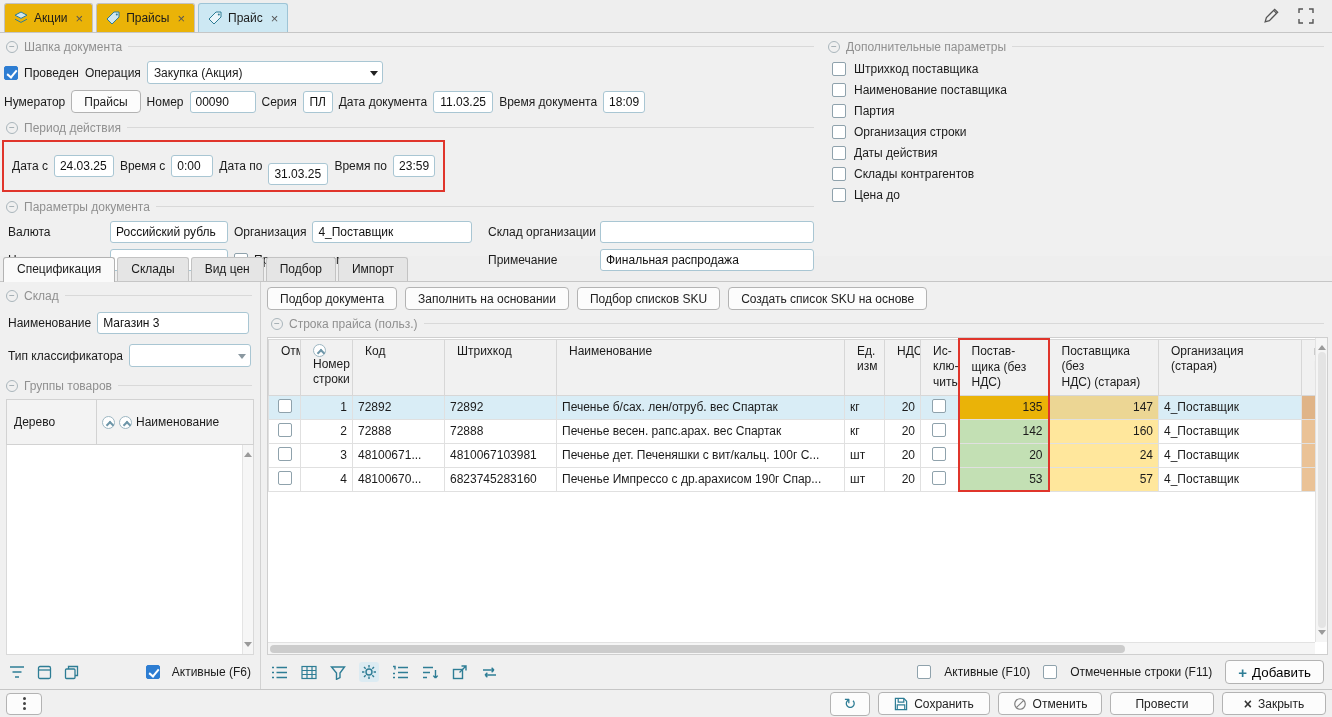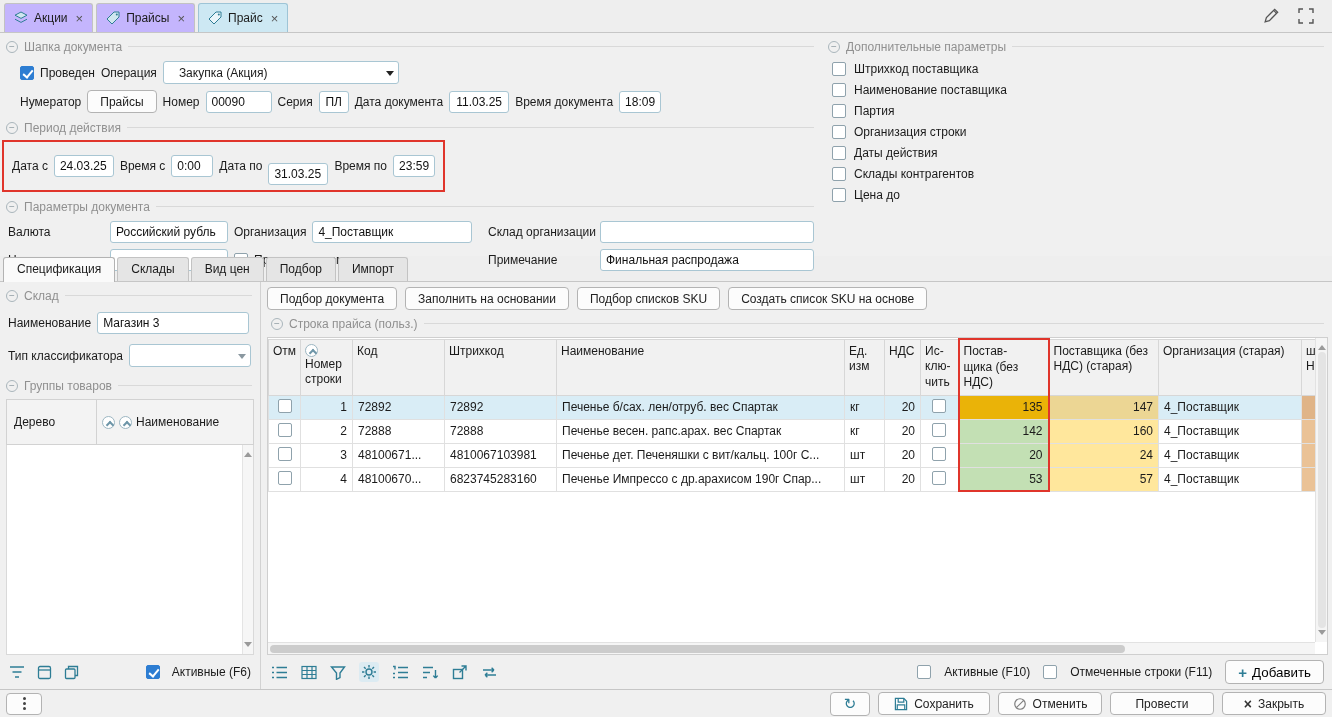--- a/index.html
+++ b/index.html
@@ -2,50 +2,50 @@
 <html><head>
 <meta charset="utf-8">
 <style>
 *{box-sizing:border-box;margin:0;padding:0}
 html,body{width:1332px;height:717px}
 body{font-family:"Liberation Sans",sans-serif;font-size:12px;color:#1b1b1b;background:#f0f0f0;overflow:hidden;position:relative}
 svg{display:block}
 
 
 .tabbar{height:33px;display:flex;align-items:flex-end;background:#eeeeee;border-bottom:1px solid #c6c6c6;padding:2px 4px 0 4px}
-.wtab{display:flex;align-items:center;gap:6px;height:29px;padding:0 9px;border:1px solid #c2c2c2;border-bottom:none;border-radius:3px 3px 0 0;background:#c4b5fd;margin-right:3px;cursor:pointer}
+.wtab{display:flex;align-items:center;gap:6px;height:29px;padding:0 9px;border:1px solid #c2c2c2;border-bottom:none;border-radius:3px 3px 0 0;background:#eab308;margin-right:3px;cursor:pointer}
 .wtab.active{background:#cde8f3;border-color:#9ec4d6}
 .tab-close{color:#555;font-size:13px;line-height:1;margin-left:2px}
 .tabbar-right{margin-left:auto;display:flex;align-items:center;gap:18px;padding:0 14px 8px 0}
 
 
 .ghdr{display:flex;align-items:center;gap:6px;color:#909090;height:17px;margin:5px 8px 3px 6px}
 .gicon{width:12px;height:12px;border:1px solid #aab6bc;border-radius:50%;color:#8d9ba2;display:inline-flex;align-items:center;justify-content:center;font-size:10px;line-height:1;flex:none}
 .gicon::before{content:"\2212"}
 .gline{flex:1;border-top:1px solid #d9d9d9}
 
 
 .lbl{white-space:nowrap;color:#1b1b1b}
 .inp{height:22px;border:1px solid #a9c6d3;border-radius:3px;background:#fff;padding:0 5px;font-family:"Liberation Sans",sans-serif;font-size:12px;color:#111}
 .inp.ar{}
-.sel{height:23px;border:1px solid #a9c6d3;border-radius:3px;background:#fff;padding:0 4px 0 15px;display:inline-flex;align-items:center;gap:10px;cursor:pointer}
+.sel{height:23px;border:1px solid #a9c6d3;border-radius:3px;background:#fff;padding:0 4px 0 6px;display:inline-flex;align-items:center;gap:10px;cursor:pointer}
 .sel .val{flex:1;overflow:hidden;white-space:nowrap}
 .caret{width:0;height:0;border:4px solid transparent;border-top:5px solid #222;margin-top:5px;flex:none}
 .caret.gray{border-top-color:#8a98a0}
 .chk{width:14px;height:14px;border:1px solid #8fa2ac;border-radius:2px;background:#fff;display:inline-block;position:relative;flex:none;cursor:pointer}
 .chk.on{background:#2d7dd2;border-color:#2d7dd2}
 .chk.on::after{content:"";position:absolute;left:4px;top:1px;width:4px;height:8px;border:solid #fff;border-width:0 2px 2px 0;transform:rotate(40deg)}
 .btn{height:23px;display:inline-flex;align-items:center;justify-content:center;gap:6px;padding:0 12px;background:#fcfcfc;border:1px solid #b3b3b3;border-radius:4px;font-size:12px;color:#222;cursor:pointer;white-space:nowrap}
 .icbtn{background:none;border:none;cursor:pointer;padding:0;display:inline-flex;align-items:center;justify-content:center}
 
 
 .upper{display:flex;height:223px}
 .upper-left{width:822px;flex:none}
 .upper-right{flex:1;min-width:0}
-.frow{display:flex;align-items:center;gap:6px;margin:6px 20px}
+.frow{display:flex;align-items:center;gap:6px;margin:6px 4px}
 .redbox{display:inline-flex;align-items:center;gap:6px;border:2px solid #e0352b;padding:5px 8px;margin:1px 0 1px 2px}
 .prow{display:flex;align-items:center;gap:6px;margin:6px 8px}
 .prow .w1{width:96px}
 .prow .f1{width:118px}
 .prow .mid{width:248px;display:flex;align-items:center;gap:6px}
 .prow .w3{width:106px}
 .prow .f3{flex:1}
 .xrow{display:flex;align-items:center;gap:8px;margin:7px 0 0 10px}
 
 
@@ -69,21 +69,21 @@
 .csort{width:13px;height:13px;border:1px solid #9cb6c2;border-radius:50%;position:relative;flex:none;background:#fff}
 .csort::after{content:"";position:absolute;left:3.5px;top:5px;width:4px;height:4px;border-left:2px solid #6e96a8;border-top:2px solid #6e96a8;transform:rotate(45deg)}
 .panelfoot{height:34px;display:flex;align-items:center;gap:12px;padding:0 9px}
 .panelfoot .spacer{flex:1}
 
 
 .mainrow{display:flex;align-items:center;gap:8px;margin:5px 4px 0 6px}
 .tblouter{flex:1;margin:2px 4px 0 6px;position:relative;border:1px solid #cfcfcf;background:#fff;overflow:hidden}
 .tblview{position:absolute;left:0;top:0;right:12px;bottom:12px;overflow:hidden;background:#fff}
 .ptable{border-collapse:collapse;table-layout:fixed;width:1049px}
-.ptable th{background:#f1f1f1;border:1px solid #d7d7d7;font-weight:normal;text-align:left;vertical-align:top;padding:4px 4px;font-size:12px;line-height:1.3;white-space:pre-line;height:54px;overflow:hidden}
+.ptable th{background:#f1f1f1;border:1px solid #d7d7d7;font-weight:normal;text-align:left;vertical-align:top;padding:4px 12px;font-size:12px;line-height:1.3;white-space:pre-line;height:54px;overflow:hidden}
 .ptable td{border:1px solid #e0e0e0;padding:2px 5px;height:24px;font-size:12px;white-space:nowrap;overflow:hidden}
 .ptable .ar{text-align:right}
 .ptable .ac{text-align:center}
 tr.selrow td{background:#d9edf6}
 .ptable td.gcell{background:#c3e0b4}
 .ptable td.ycell{background:#ffe79c}
 .ptable td.ocell{background:#eac296}
 tr.selrow td.ycell{background:#ecd694}
 tr.selrow td.gcell{background:#eab308}
 tr.selrow td.ocell{background:#e0b487}

